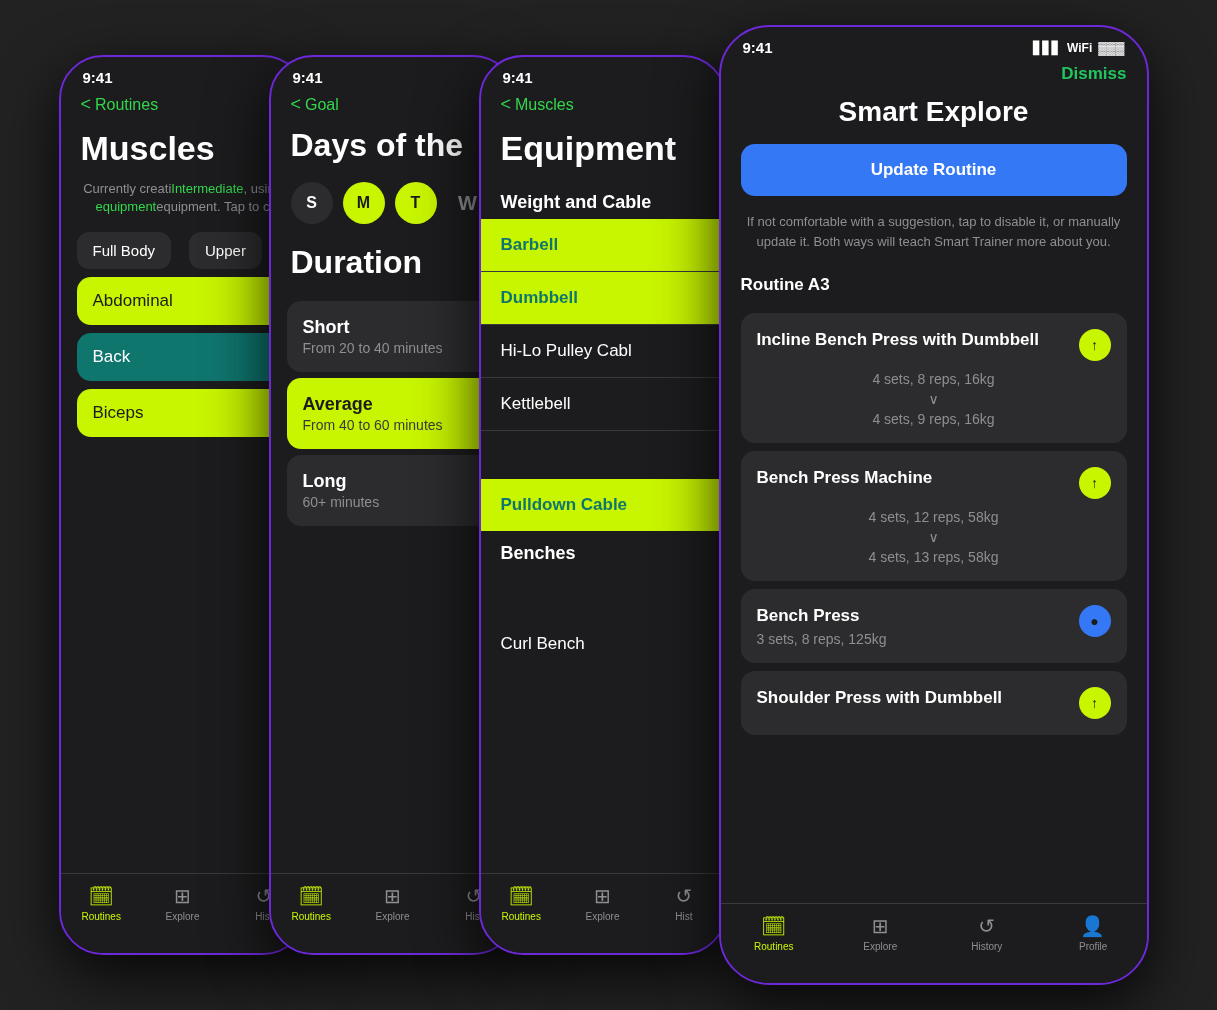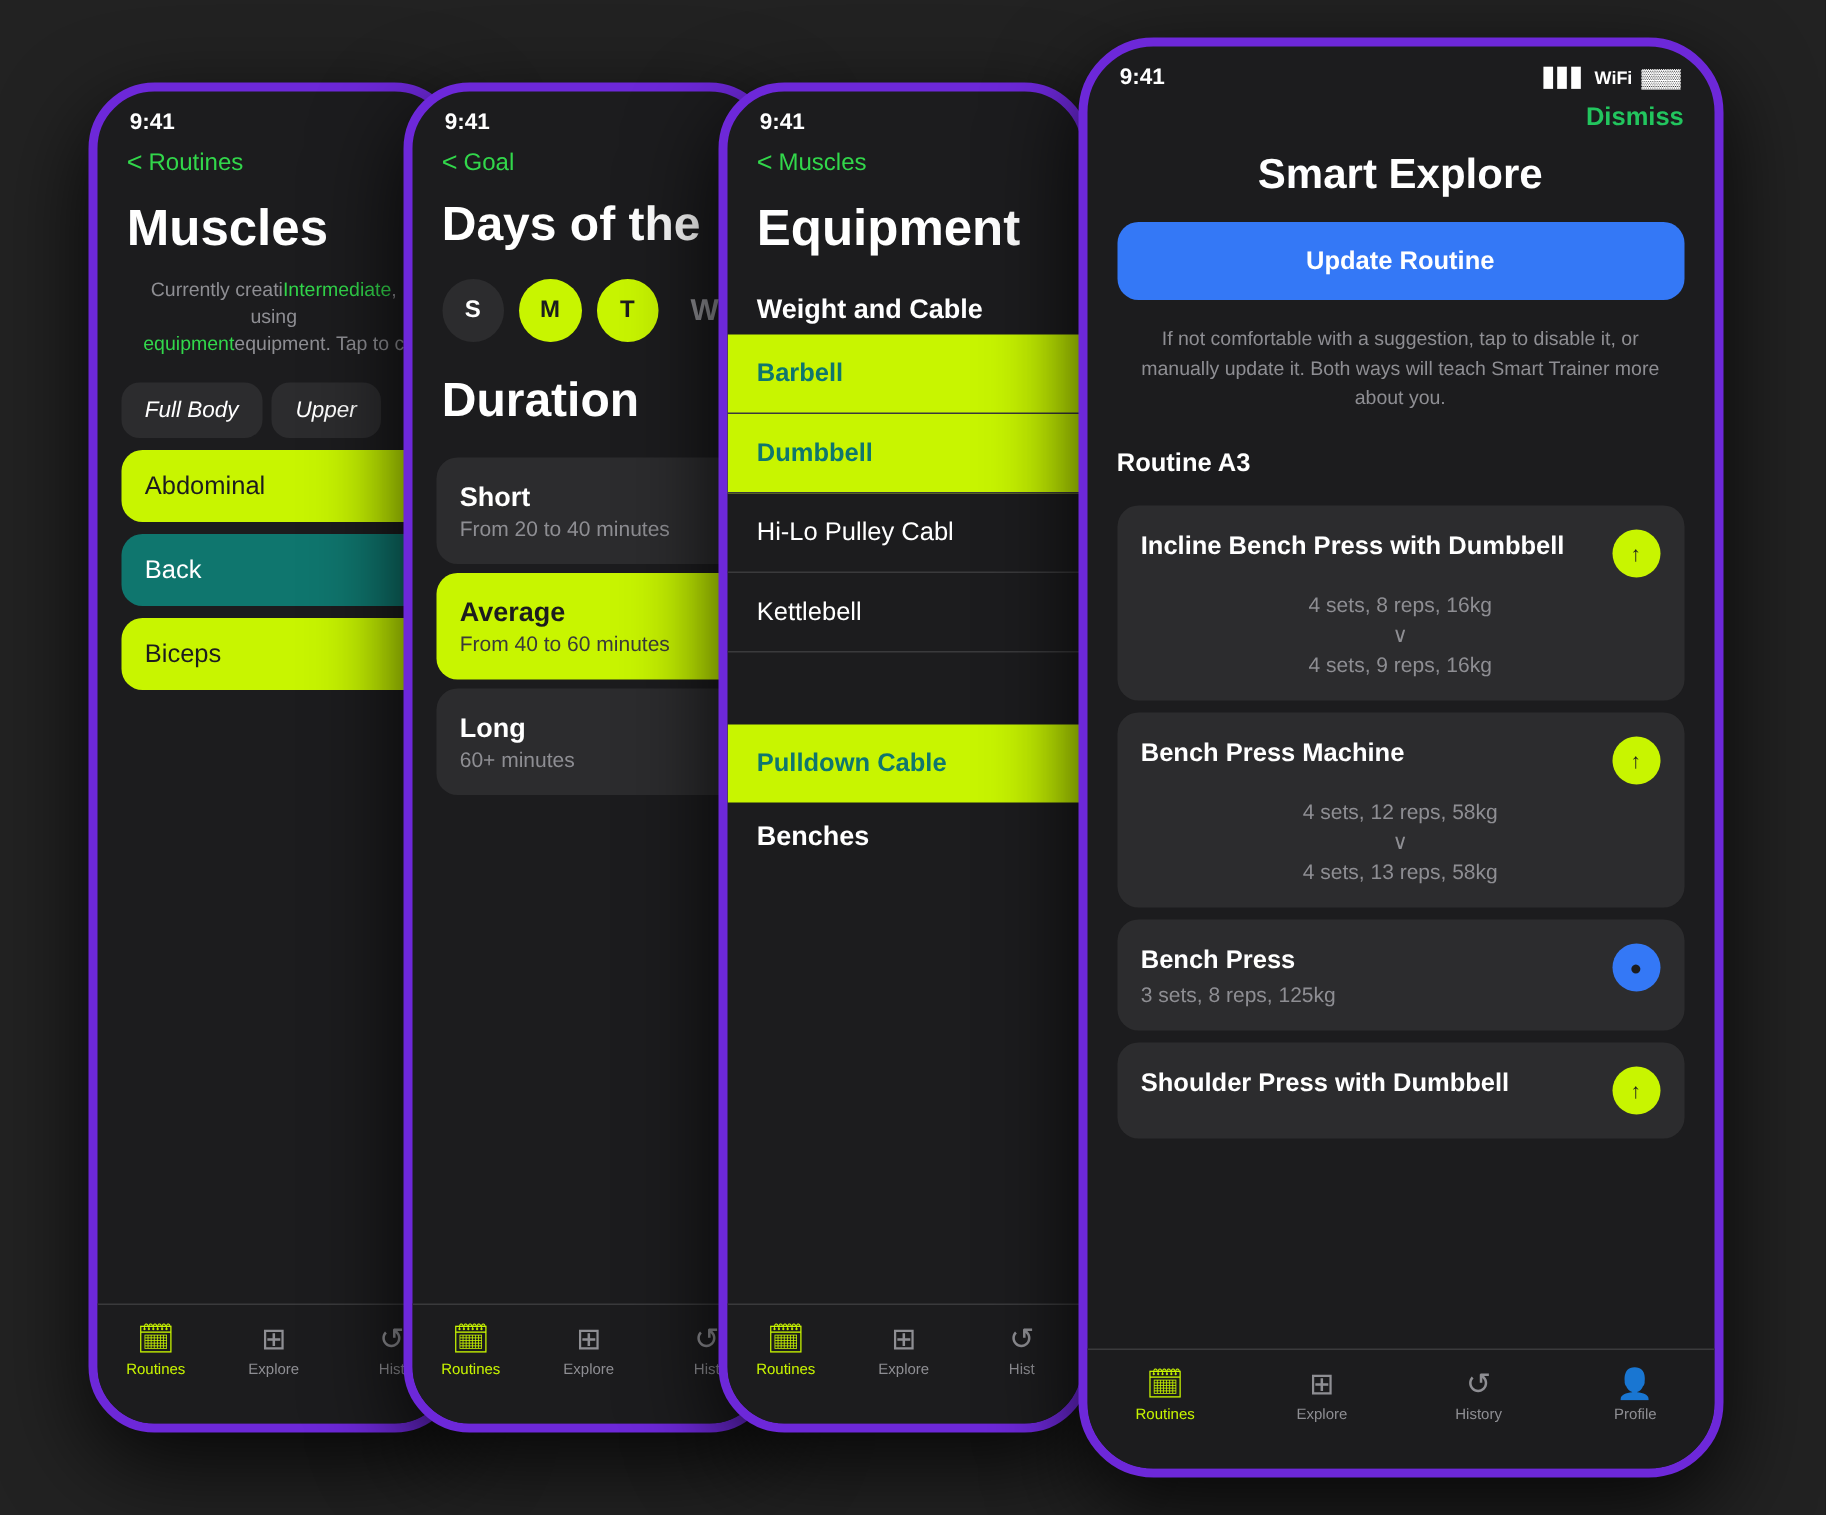--- a/index.html
+++ b/index.html
@@ -29,21 +29,21 @@
       width: 1100px;
       height: 960px;
     }
     .phone {
       width: 248px;
       height: 900px;
       background: #1c1c1e;
       border-radius: 44px;
       position: absolute;
       overflow: hidden;
-      border: 6px solid #6d28d9;
+      border: 2px solid #6d28d9;
       box-shadow: 0 20px 60px rgba(0,0,0,0.8);
     }
     .phone-1 { left: 0; z-index: 1; }
     .phone-2 { left: 210px; z-index: 2; }
     .phone-3 { left: 420px; z-index: 3; }
     .phone-4 { left: 660px; z-index: 4; width: 430px; height: 960px; border-radius: 50px; }
 
     
     .status-bar {
       display: flex;
@@ -85,22 +85,21 @@
       font-size: 13px;
       text-align: center;
       padding: 0 20px 16px;
       line-height: 1.4;
     }
     .muscles-subtitle .highlight { color: #32d74b; }
     .muscle-grid {
       display: flex;
       flex-wrap: wrap;
       padding: 0 16px;
-      gap: 6px;
-      font-style: italic;
+      gap: 18px;
     }
     .muscle-chip {
       background: #2c2c2e;
       border-radius: 12px;
       padding: 10px 16px;
       color: white;
       font-size: 15px;
       font-weight: 500;
     }
     .muscle-list-item {
@@ -424,20 +423,23 @@
             <span class="equip-item-text">Hi-Lo Pulley Cabl</span>
           </div>
           <div class="equip-item">
             <span class="equip-item-text">Kettlebell</span>
           </div>
           <div class="equip-item active">
             <span class="equip-item-text">Pulldown Cable</span>
           </div>
         </div>
         <div class="section-header">Benches</div>
+        <div class="equip-item">
+          <span class="equip-item-text">Curl Bench</span>
+        </div>
       </div>
       <div class="tab-bar">
         <div class="tab-item">
           <span class="tab-icon active">🗓</span>
           <span class="tab-label active">Routines</span>
         </div>
         <div class="tab-item">
           <span class="tab-icon">⊞</span>
           <span class="tab-label">Explore</span>
         </div>

